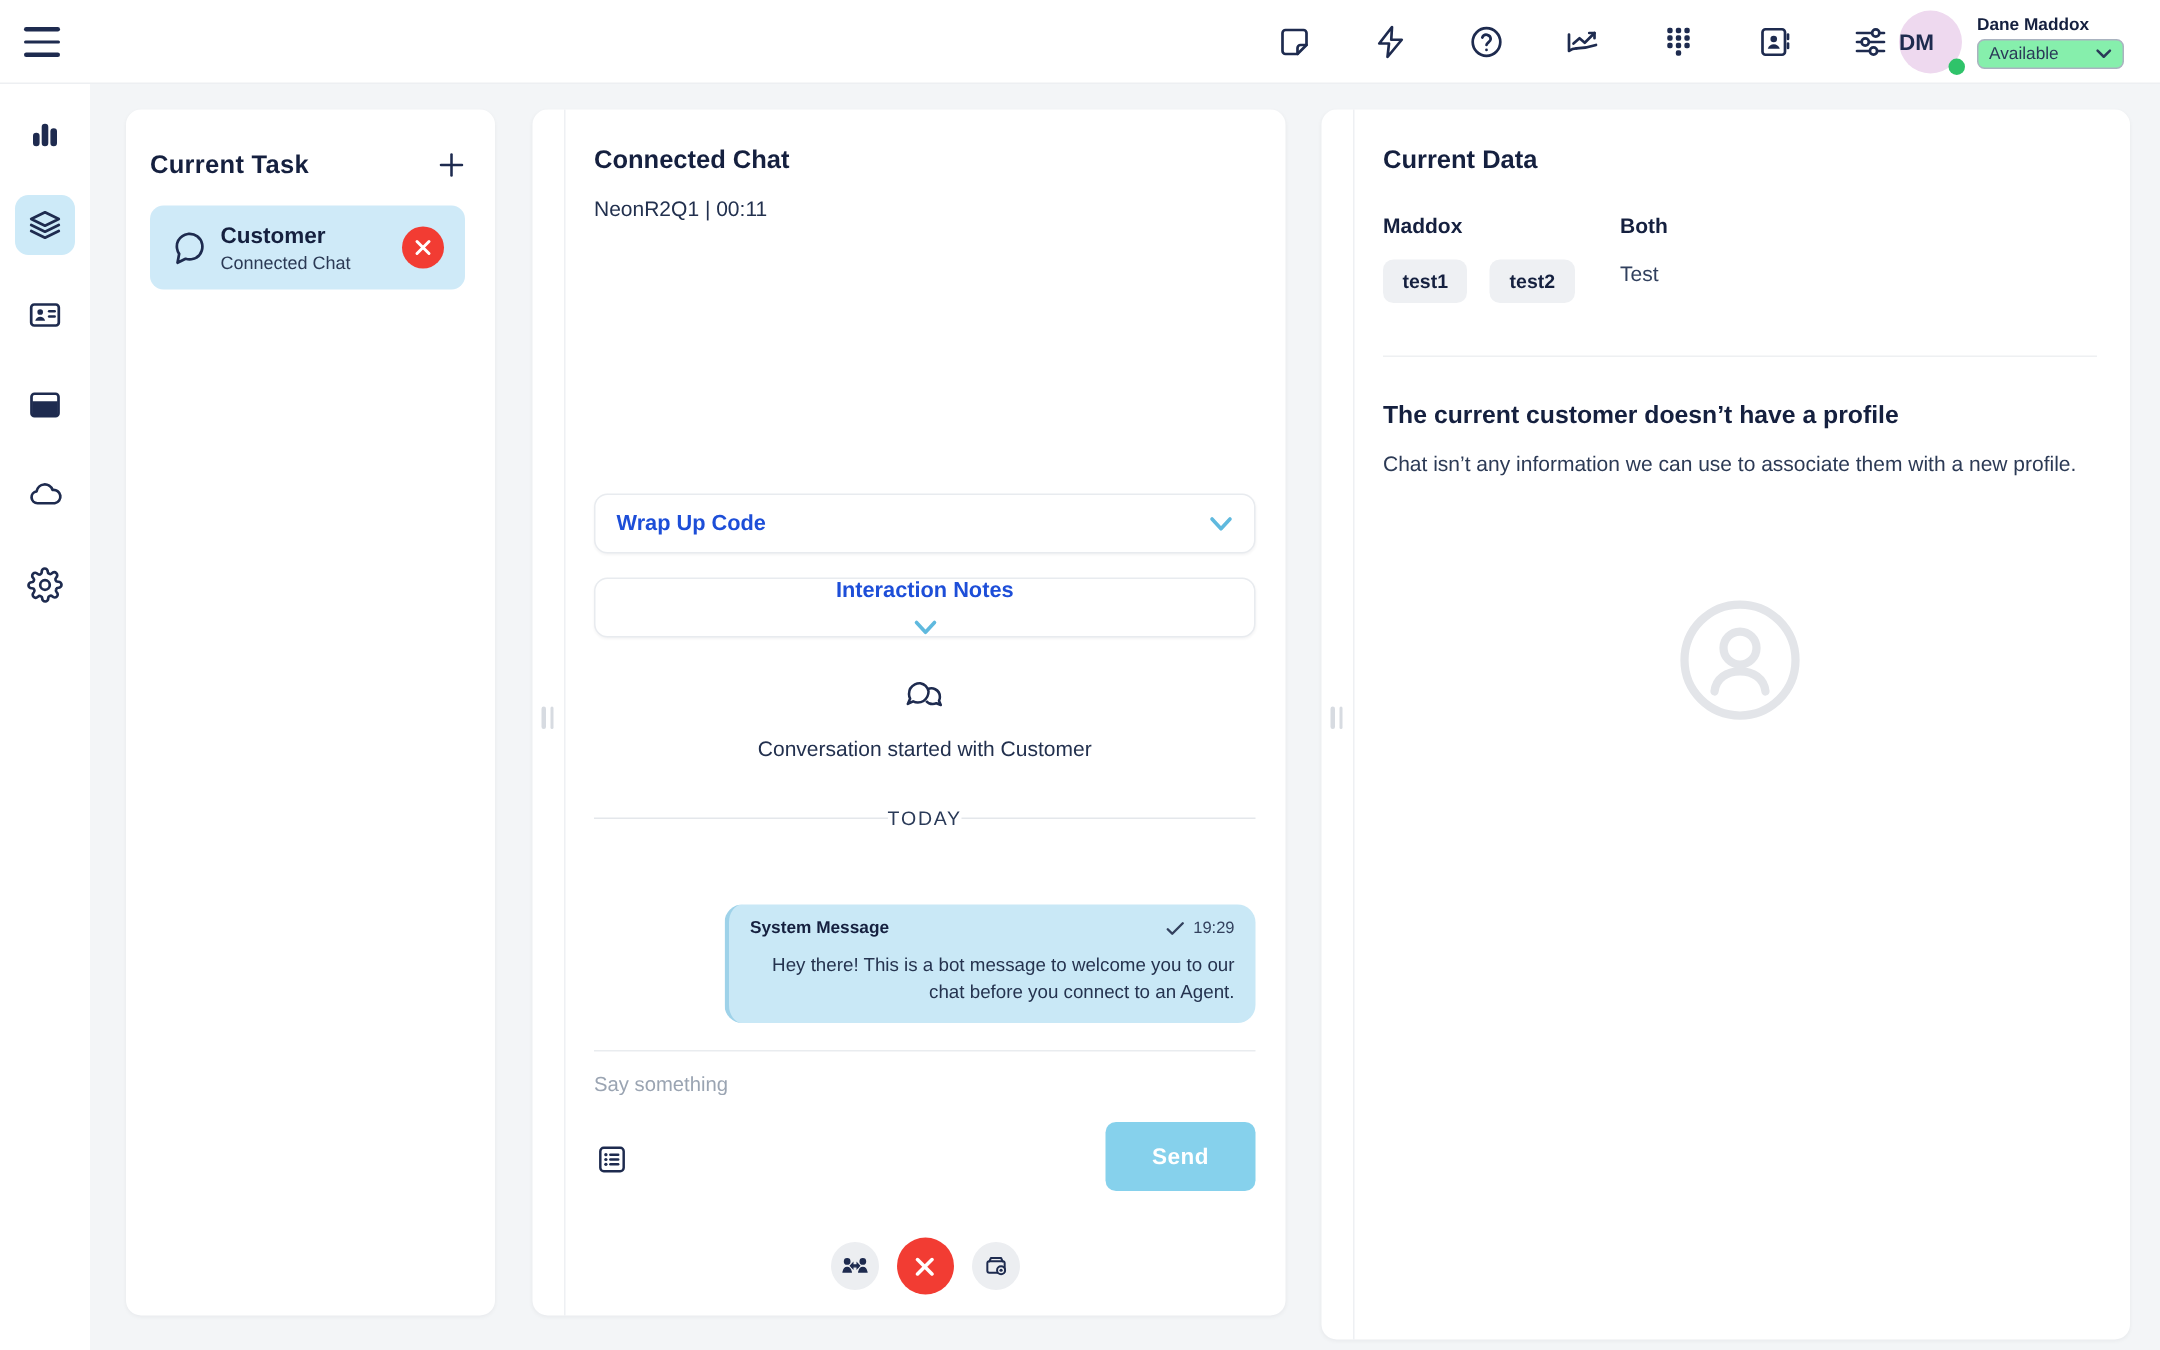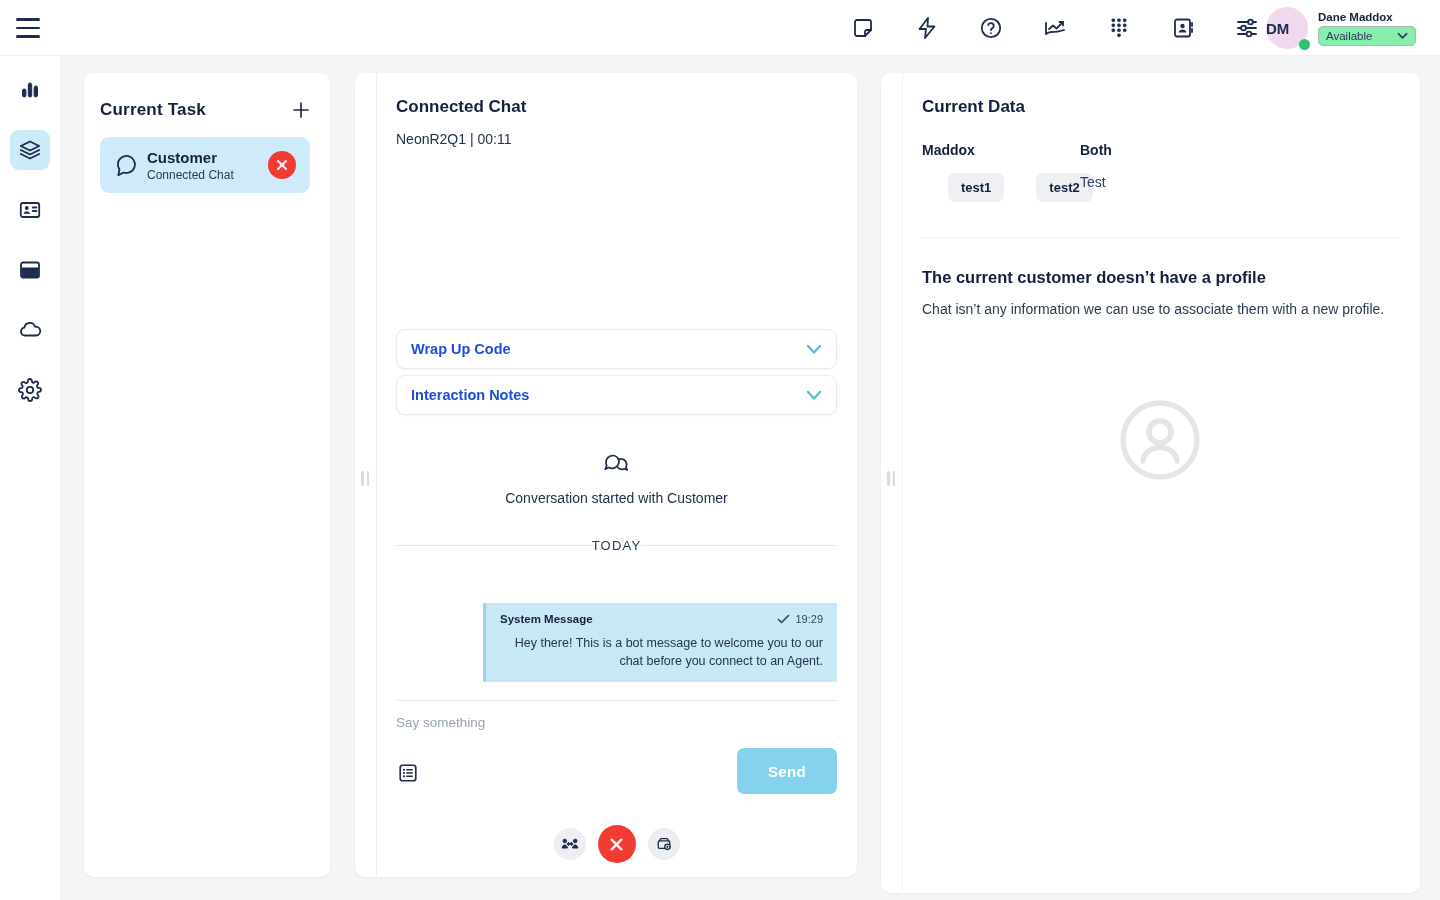--- a/index.html
+++ b/index.html
@@ -46,29 +46,29 @@
   .task-name { font-size:15px; font-weight:700; color:#15203f; }
   .task-type { font-size:12px; color:#2c3a55; }
   .end-task-btn { margin-left:auto; width:28px; height:28px; border-radius:50%; background:#f23c33; display:flex; align-items:center; justify-content:center; cursor:pointer; }
 
   
   .chat-content { position:absolute; left:41px; right:20px; top:0; bottom:0; }
   .chat-title { position:absolute; top:24px; font-size:17px; font-weight:700; color:#15203f; }
   .chat-session { position:absolute; top:58px; font-size:14px; color:#22304e; }
   .accordion { position:absolute; left:0; right:0; height:40px; background:#fff; border:1px solid #e8ebef; border-radius:9px; box-shadow:0 1px 2px rgba(16,24,40,.05); display:flex; align-items:center; justify-content:space-between; padding:0 14px; cursor:pointer; }
   .accordion .lbl { font-size:14.5px; font-weight:700; color:#1d4ed8;text-align:right; }
-  .acc-1 { top:256px; } .acc-2 { top:302px; }
+  .acc-1 { top:256px; } .acc-2 { top:312px;flex-direction:column; }
   .conv-start { position:absolute; top:380px; left:0; right:0; text-align:center; }
   .conv-start svg { stroke:#1e2b4f; }
   .conv-start .txt { margin-top:9px; font-size:14px; color:#22304e; }
   .day-divider { position:absolute; top:465px; left:0; right:0; display:flex; align-items:center; }
   .day-divider .line { flex:1; height:1px; background:#e4e7eb; }
   .day-divider .day { font-size:13px; letter-spacing:1.2px; color:#2a3a58; }
 
-  .sys-bubble { position:absolute; top:530px; left:87px; right:0; background:#c9e8f6; border-left:3px solid #9ed2e9; border-radius:1px; padding:10px 14px 12px; }
+  .sys-bubble { position:absolute; top:530px; left:87px; right:0; background:#c9e8f6; border-left:3px solid #9ed2e9; border-radius:12px; padding:10px 14px 12px; }
   .sys-head { display:flex; align-items:center; justify-content:space-between; }
   .sys-sender { font-size:11.5px; font-weight:700; color:#15203f; }
   .sys-time { display:flex; align-items:center; gap:5px; font-size:11px; color:#33415e; }
   .sys-time svg { stroke:#33415e; }
   .sys-text { margin-top:9px; font-size:12.5px; line-height:1.45; text-align:right; color:#25334f; }
 
   .composer-sep { position:absolute; top:627px; left:0; right:0; height:1px; background:#e9ecef; }
   .composer-input { position:absolute; top:636px; left:0; right:0; height:26px; border:none; outline:none; font-size:13.5px; font-family:"Liberation Sans",sans-serif; color:#22304e; background:transparent; }
   .composer-input::placeholder { color:#9aa4b2; }
   .canned-btn { position:absolute; top:688px; left:0; width:24px; height:24px; display:flex; align-items:center; justify-content:center; cursor:pointer; }
@@ -78,21 +78,21 @@
   .act-circle { width:32px; height:32px; border-radius:50%; background:#eceef1; display:flex; align-items:center; justify-content:center; cursor:pointer; }
   .act-circle svg { stroke:#1e2b4f; }
   .act-end { width:38px; height:38px; border-radius:50%; background:#f23c33; display:flex; align-items:center; justify-content:center; cursor:pointer; }
 
   
   .ad-content { position:absolute; left:41px; right:22px; top:0; bottom:0; }
   .ad-title { position:absolute; top:24px; font-size:17px; font-weight:700; color:#15203f; }
   .ad-col-label { font-size:14px; font-weight:700; color:#15203f; }
   .ad-intents { position:absolute; top:69px; left:0; }
   .ad-both { position:absolute; top:69px; left:158px; }
-  .chip-row { margin-top:15px; display:flex; gap:32px;margin-left:26px; }
+  .chip-row { margin-top:15px; display:flex; gap:15px; }
   .chip { background:#eef0f3; border-radius:7px; padding:7px 13px; font-size:13px; font-weight:700; color:#15203f; }
   .ad-both .val { margin-top:16px; font-size:14px; color:#31405e; }
   .ad-divider { position:absolute; top:164px; left:0; right:0; height:1px; background:#eef0f2; }
   .np-title { position:absolute; top:195px; font-size:16.5px; font-weight:700; color:#15203f; }
   .np-text { position:absolute; top:226px; width:472px; font-size:14px; line-height:1.5; color:#2c3a55; }
   .ghost-wrap { position:absolute; top:325px; left:0; right:0; display:flex; justify-content:center; }
 </style>
 </head>
 <body>
 

